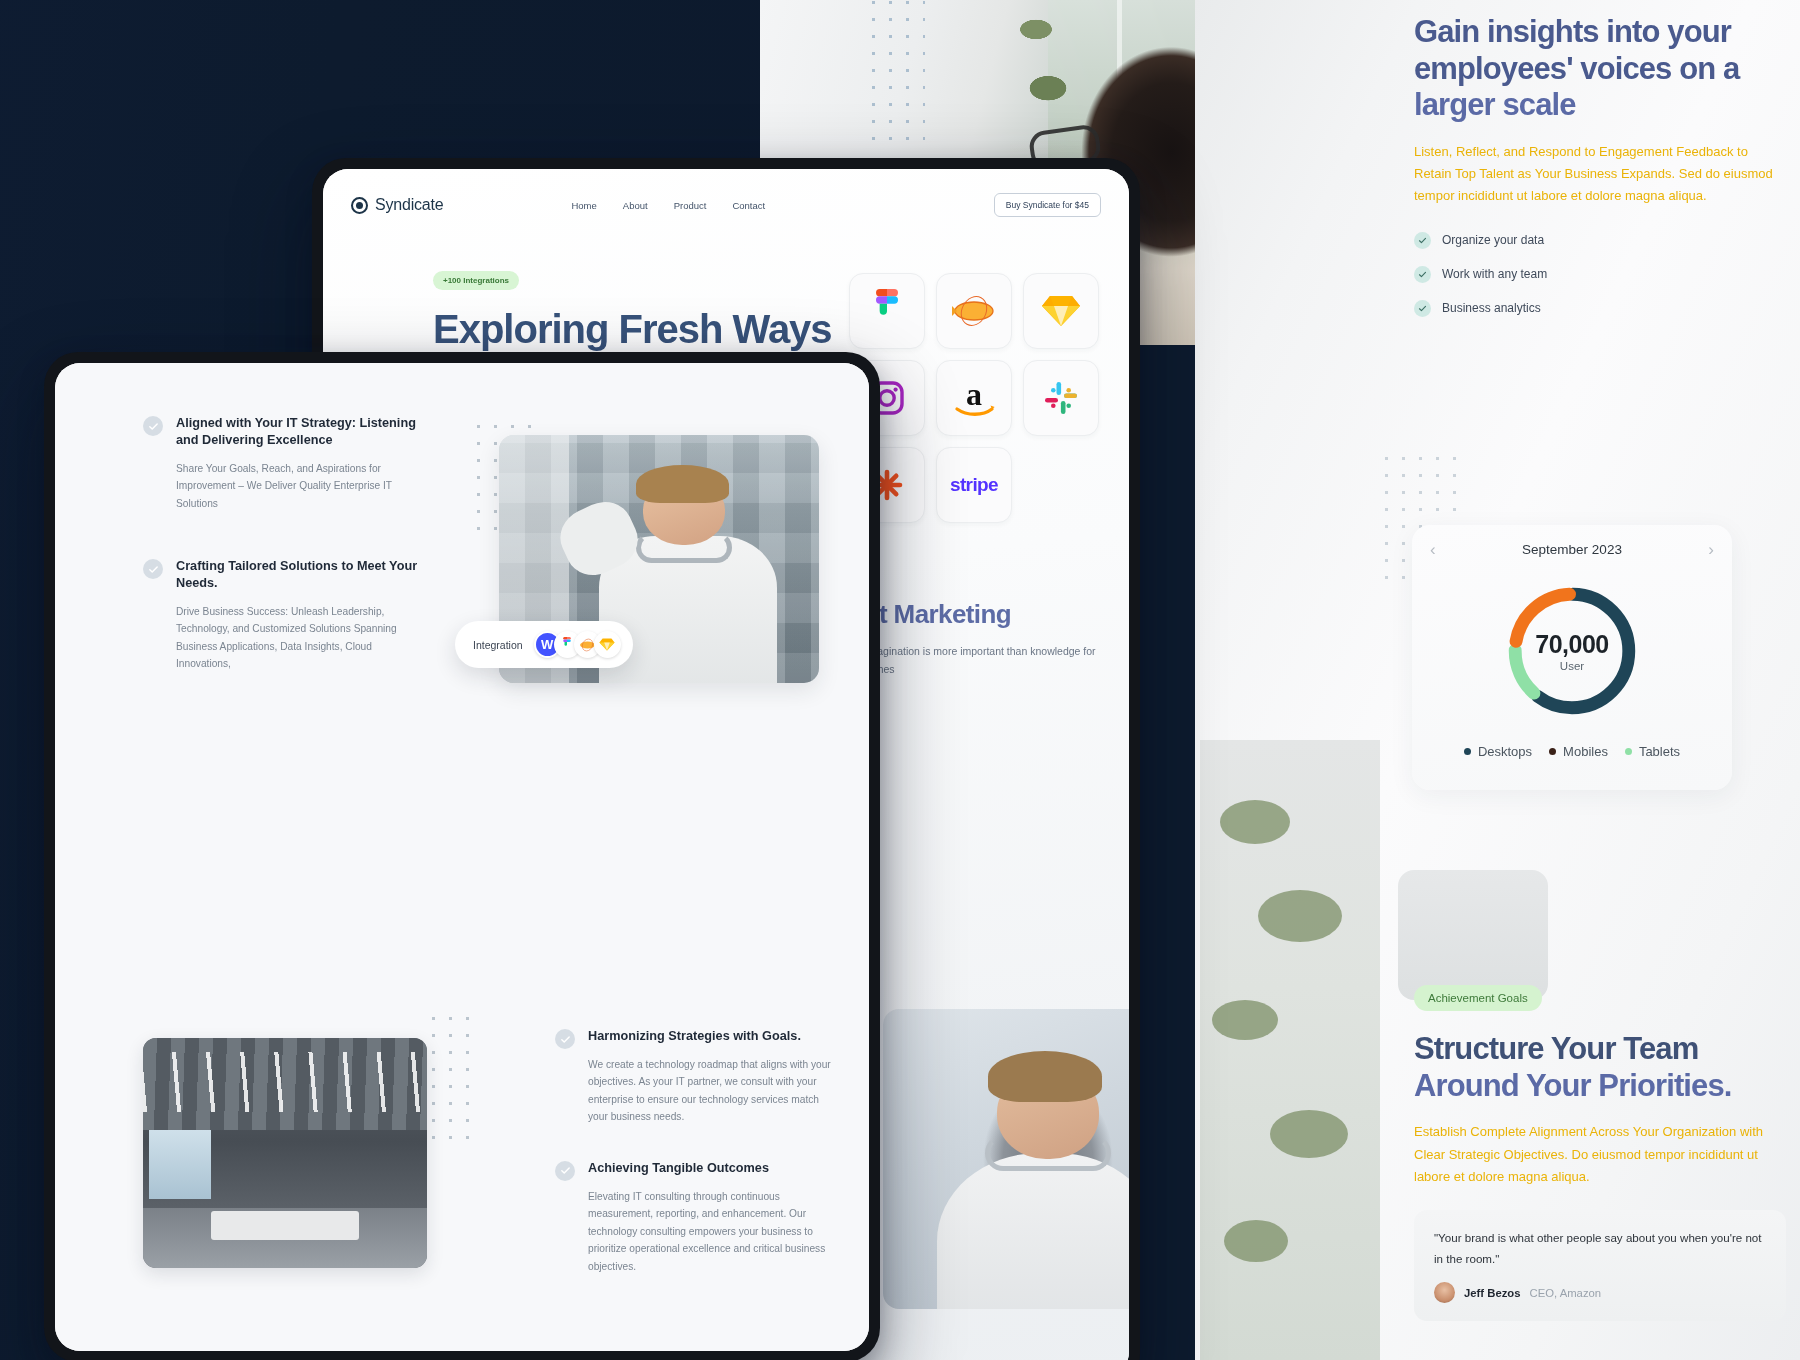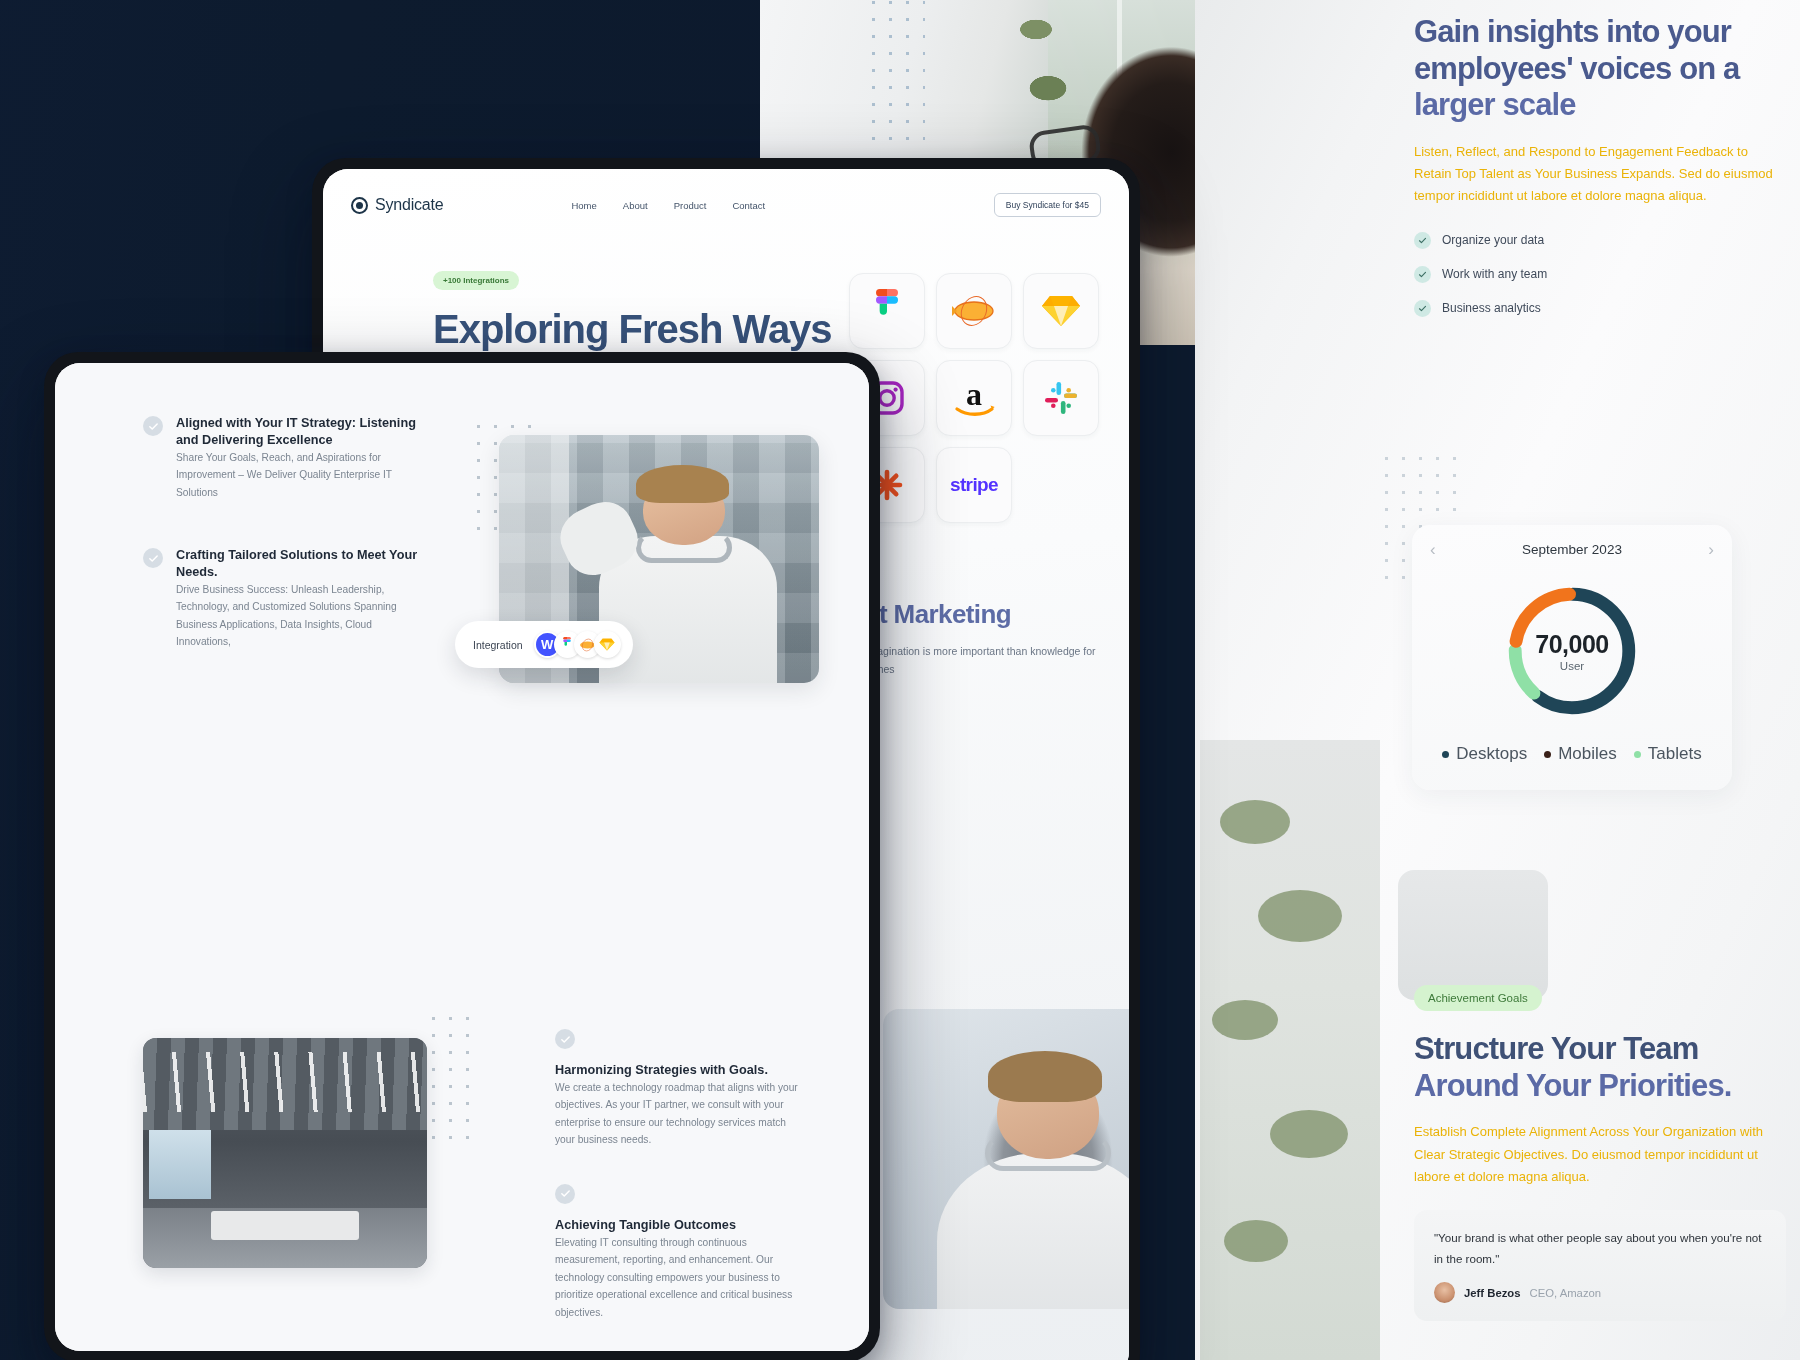--- a/index.html
+++ b/index.html
@@ -249,21 +249,21 @@
   .check {
     flex: 0 0 auto;
     width: 20px; height: 20px; border-radius: 50%;
     background: #d6dde4;
     display: flex; align-items: center; justify-content: center;
     margin-top: 1px;
   }
   .check svg { width: 11px; height: 11px; }
   .feat-body { max-width: 248px; }
   .feat-title { font-size: 12.7px; font-weight: 700; color: #1f2937; line-height: 1.32; }
-  .feat-desc  { font-size: 10.2px; line-height: 1.72; color: #7b8591; }
+  .feat-desc  { margin-top: 11px; font-size: 10.2px; line-height: 1.72; color: #7b8591; }
 
   .front-photo {
     position: absolute; right: 50px; top: 72px;
     width: 320px; height: 248px;
     border-radius: 15px;
     overflow: hidden;
     background:
       linear-gradient(180deg, #b6c2c9 0%, #97a5ad 30%, #6f7d86 100%);
     box-shadow: 0 8px 22px rgba(25,35,50,.10);
   }
@@ -354,21 +354,21 @@
     position: absolute; left: 24%; bottom: 12%;
     width: 52%; height: 13%;
     background: #e8e9ea; border-radius: 3px;
   }
   .office-photo .floor {
     position: absolute; left: 0; right: 0; bottom: 0; height: 26%;
     background: linear-gradient(180deg, #7b8188 0%, #9aa0a6 100%);
   }
 
   .front-mid-right { position: absolute; left: 500px; top: 0; width: 290px; }
-  .front-mid-right .feat-row { margin-bottom: 34px; flex-direction: column; }
+  .front-mid-right .feat-row { margin-bottom: 34px; }
   .front-mid-right .feat-body { max-width: 250px; }
 
   
   .rc { position: absolute; left: 1414px; width: 390px; }
 
   .rc-h1 {
     font-size: 31px; font-weight: 800; letter-spacing: -.9px;
     line-height: 1.18; color: #5b6aa6;
   }
   .rc-h1 .d1 { color: #4a5a8e; }
@@ -408,21 +408,21 @@
     position: absolute; inset: 0;
     display: flex; flex-direction: column;
     align-items: center; justify-content: center;
   }
   .donut-val { font-size: 25px; font-weight: 800; color: #1d2329; letter-spacing: -.5px; }
   .donut-lbl { font-size: 11.5px; color: #5b6670; margin-top: 1px; }
   .donut-legend {
     display: flex; justify-content: center; gap: 17px;
     margin-top: 18px;
   }
-  .lg { display: flex; align-items: center; gap: 7px; font-size: 17px; color: #4b555f; }
+  .lg { display: flex; align-items: center; gap: 7px; font-size: 13px; color: #4b555f; }
   .lg .dot { width: 7px; height: 7px; border-radius: 50%; }
 
   .pill-achieve {
     display: inline-block;
     background: #d5f3cf; color: #3e7a3a;
     font-size: 11.5px; padding: 7px 14px; border-radius: 14px;
   }
   .rc-h2 {
     margin-top: 19px;
     font-size: 31px; font-weight: 800; letter-spacing: -.9px;

